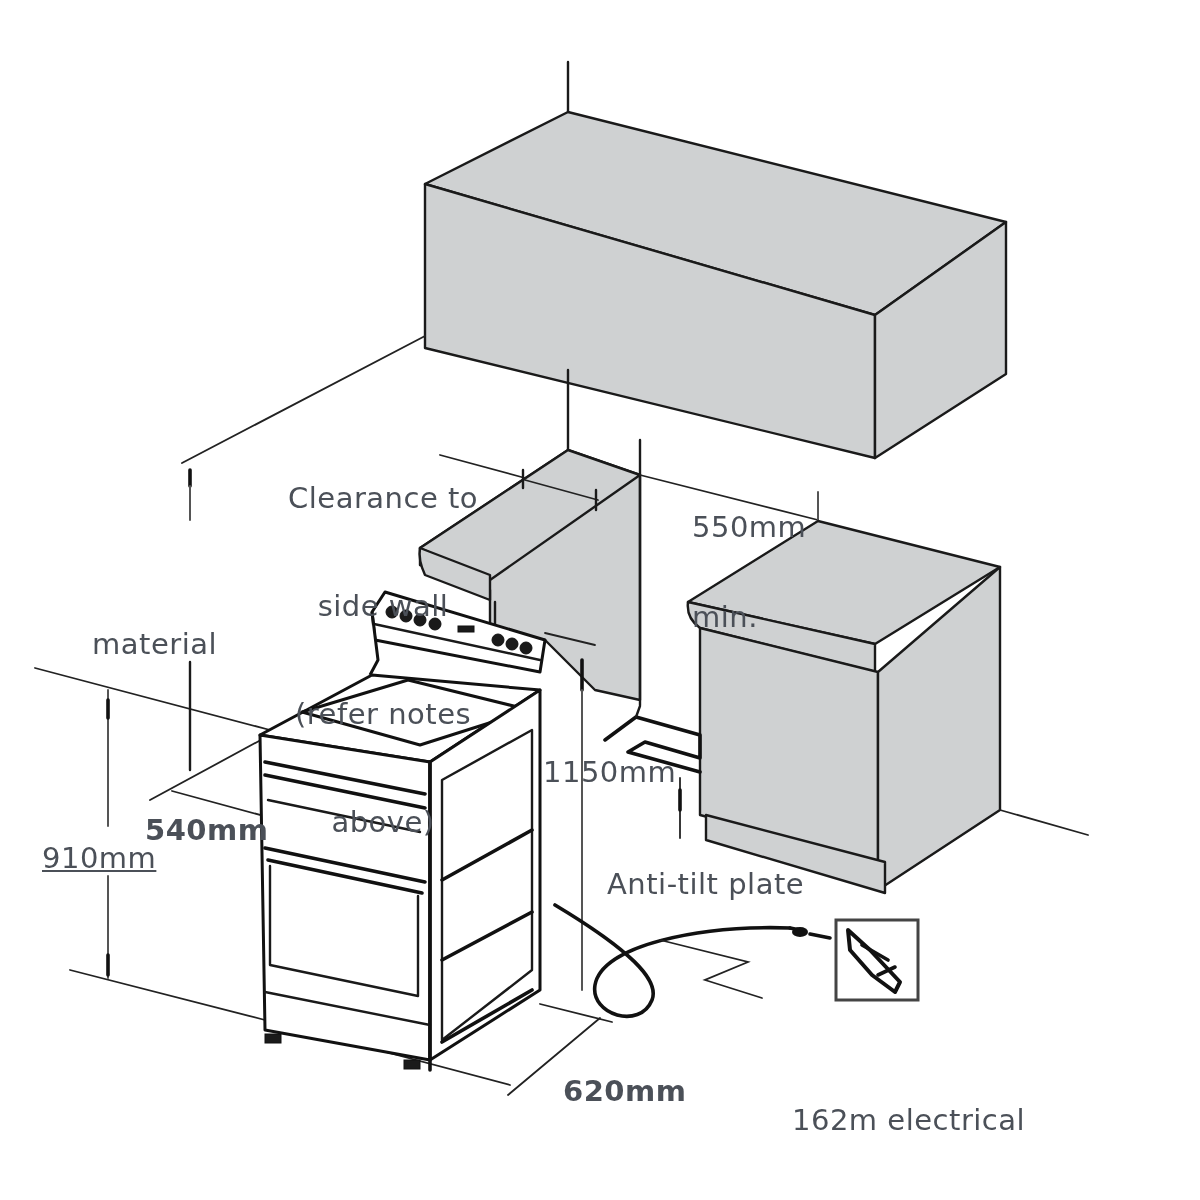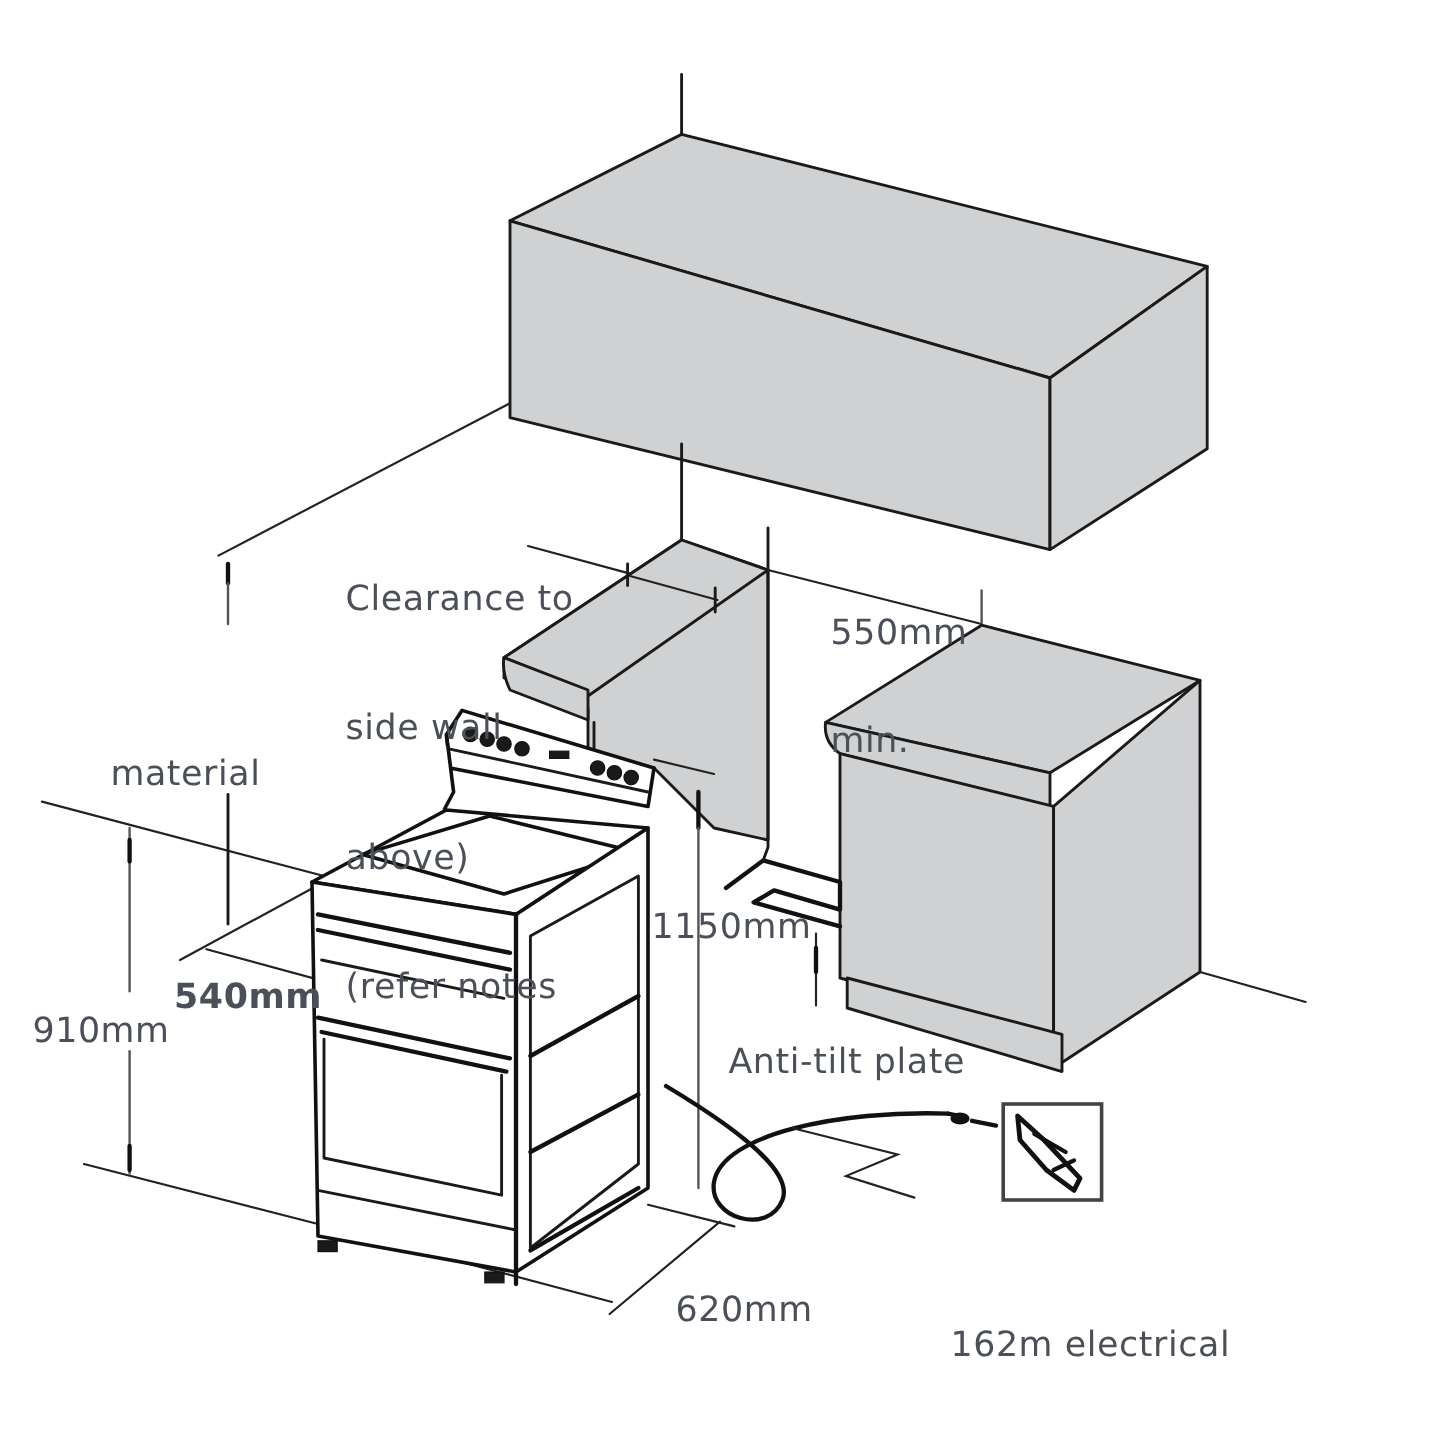--- a/index.html
+++ b/index.html
@@ -159,38 +159,38 @@
     <rect x="836" y="920" width="82" height="80" fill="#fff" stroke="#444" stroke-width="3"></rect>
     <path class="ln-thick" d="M790,928 L800,930"></path>
     <ellipse cx="800" cy="932" rx="8" ry="5" fill="#111"></ellipse>
     <line class="ln-thick" x1="810" y1="934" x2="830" y2="938"></line>
     <path class="white" d="M848,930 L870,950 L900,982 L895,992 L872,975 L850,950 Z" style="stroke-width:4"></path>
     <line class="ln-thick" x1="862" y1="945" x2="888" y2="960"></line>
     <line class="ln-thick" x1="878" y1="975" x2="895" y2="967"></line>
   </g>
 </svg>
 
-<div class="lbl" style="left:288px;top:408px;">
+<div class="lbl" style="left:288px;top:408px;text-align:center;">
   <div>Clearance to</div>
   <div>side wall</div>
+  <div>(refer notes</div>
   <div>above)</div>
-  <div>(refer notes</div>
 </div>
 
 <div class="lbl" style="left:92px;top:554px;">
   <div>material</div>
 </div>
 
 <div class="lbl" style="left:692px;top:452px;line-height:30px;">
   <div>550mm</div>
   <div>min.</div>
 </div>
 
 <div class="lbl" style="left:145px;top:812px;font-weight:bold;">540mm</div>
-<div class="lbl" style="left:27px;top:840px;">910mm</div>
+<div class="lbl" style="left:42px;top:840px;text-decoration:underline;">910mm</div>
 <div class="lbl" style="left:543px;top:754px;">1150mm</div>
 <div class="lbl" style="left:607px;top:866px;">Anti-tilt plate</div>
-<div class="lbl" style="left:563px;top:1073px;">620mm</div>
+<div class="lbl" style="left:563px;top:1073px;font-weight:bold;">620mm</div>
 
 <div class="lbl" style="left:792px;top:1030px;">
   <div>162m electrical</div>
   
 </div>
 
 </body></html>

